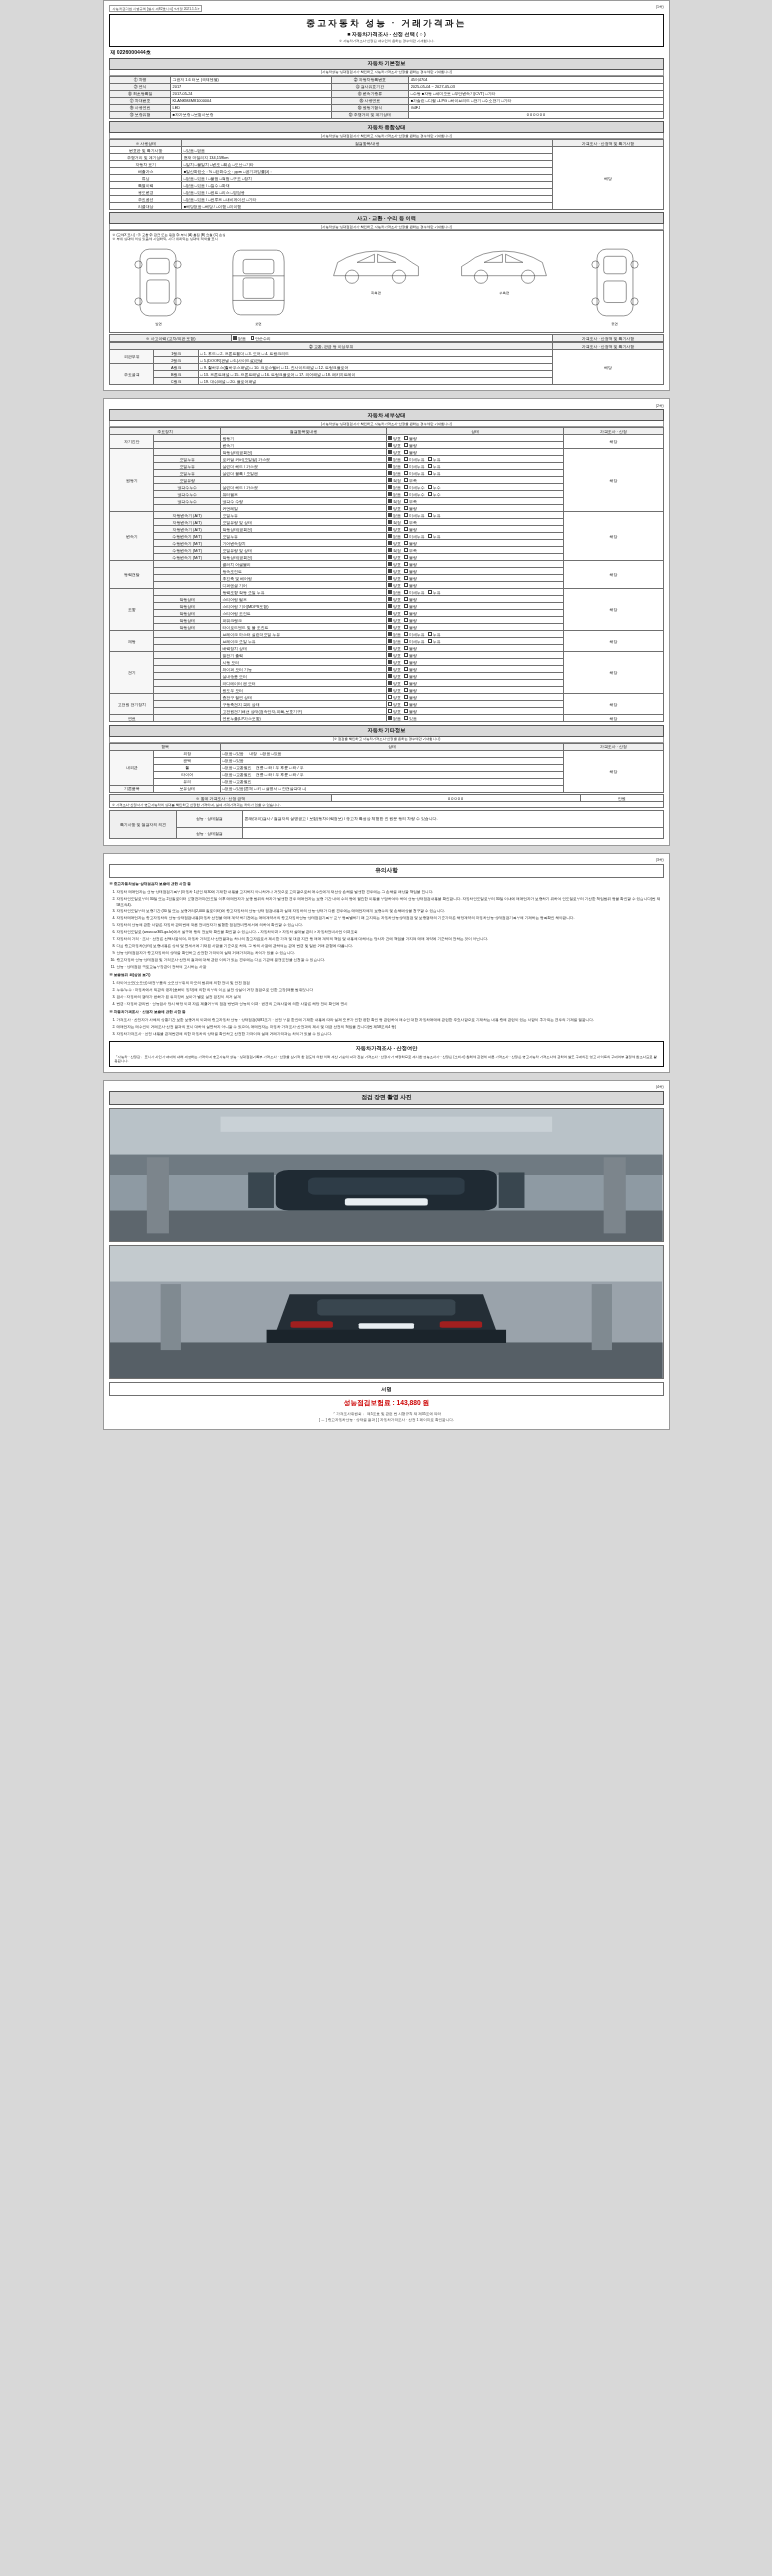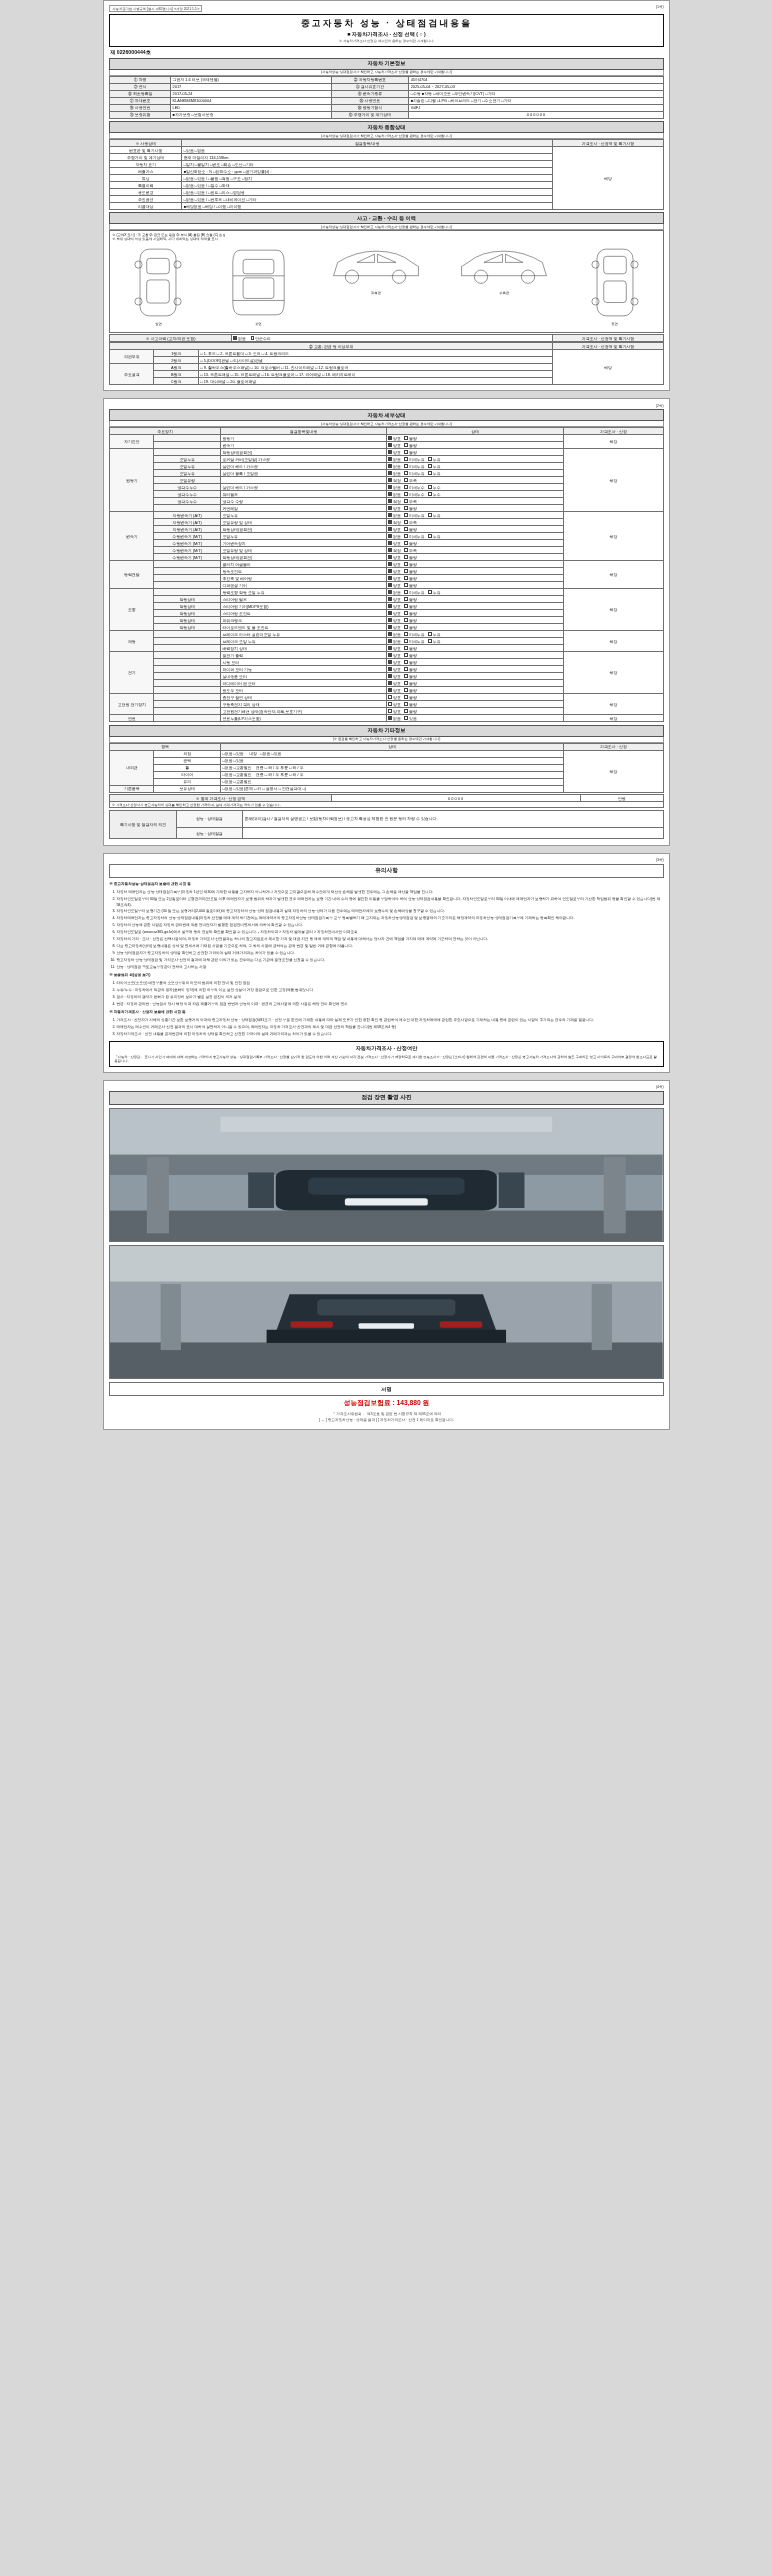--- a/index.html
+++ b/index.html
@@ -52,21 +52,21 @@
 <body>
 
 <div class="page">
 
   <div class="topline">
     <span class="lft">자동차관리법 시행규칙 [별지 제82호서식] &lt;개정 2021.1.5.&gt;</span>
     <span>(1쪽)</span>
   </div>
 
   <div class="docheader">
-    <h1>중고자동차 성능 · 상태점검내용을</h1>
+    <h1>중고자동차 성능 · 거래가격과는</h1>
     <h2>■ 자동차가격조사 · 산정 선택 ( ○ )</h2>
     <div class="sub">※ 자동차가격조사·산정은 매수인이 원하는 경우에만 기재합니다.</div>
   </div>
 
   <div class="docnum">제 0226000444호</div>
 
   <div class="sect">자동차 기본정보</div>
   <div class="secthdr">(자동차성능·상태점검자가 확인하고 자동차가격조사·산정을 원하는 경우에만 기재합니다)</div>
   <table>
     <tbody>

